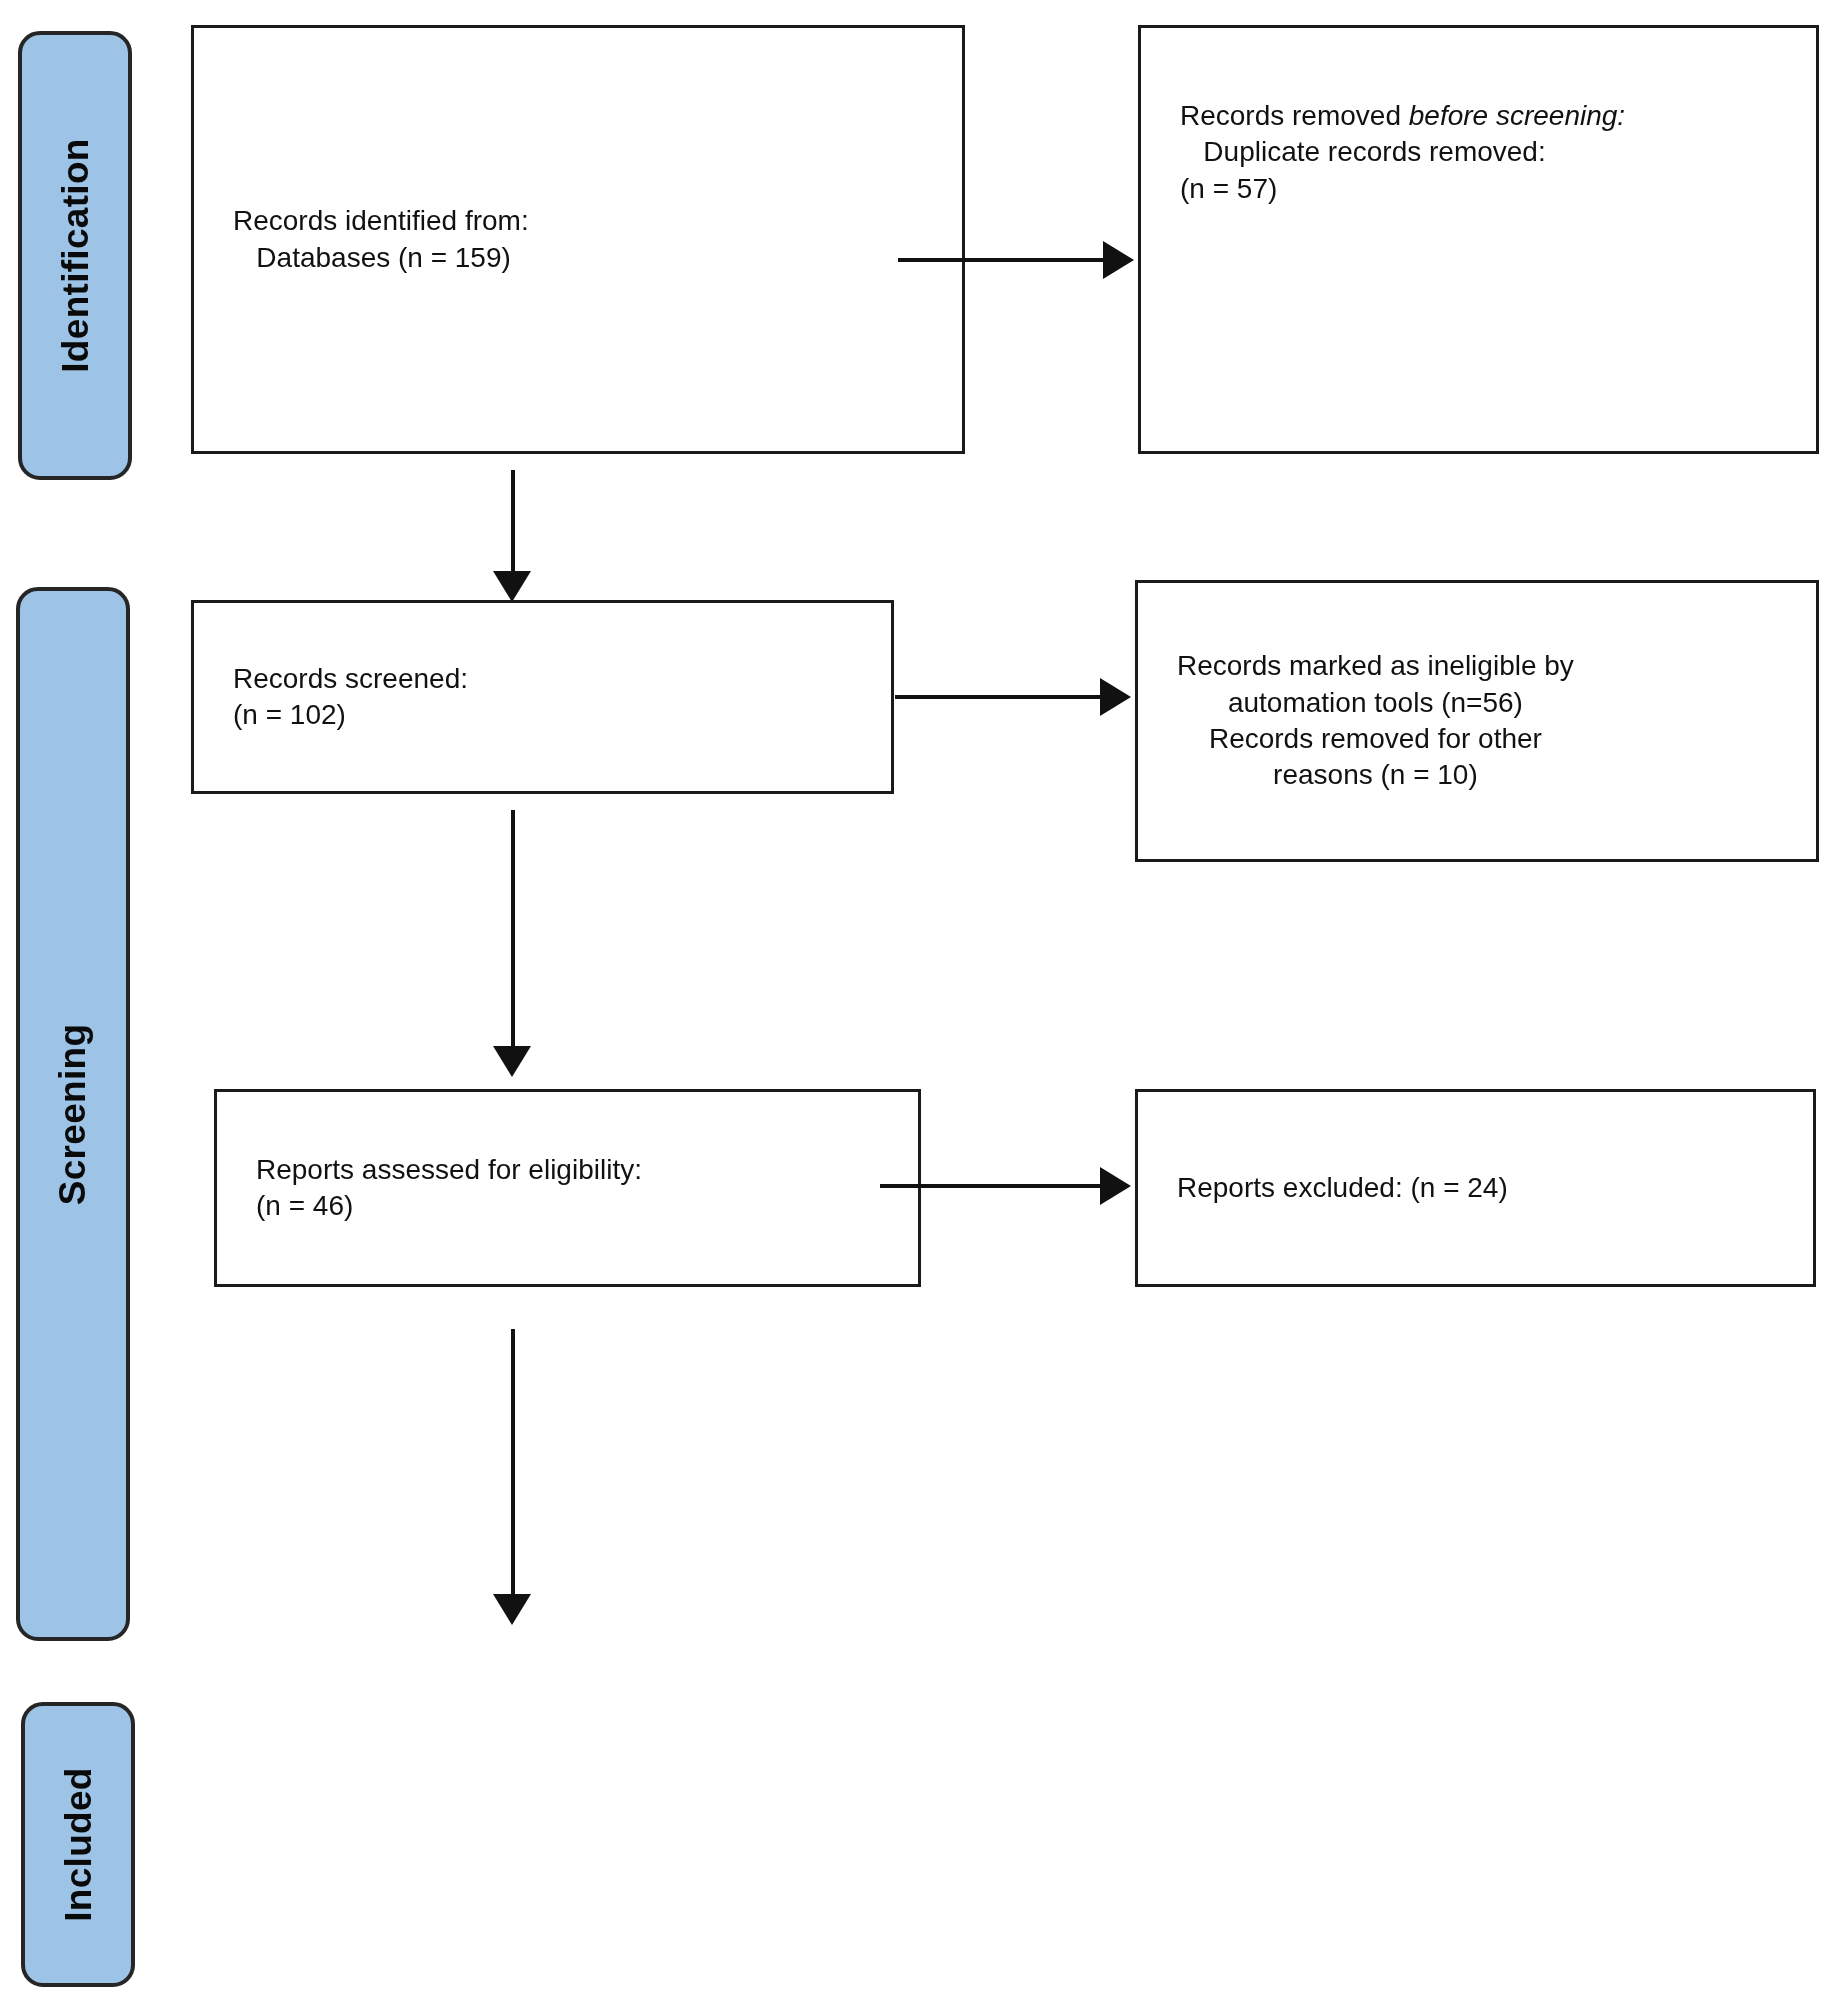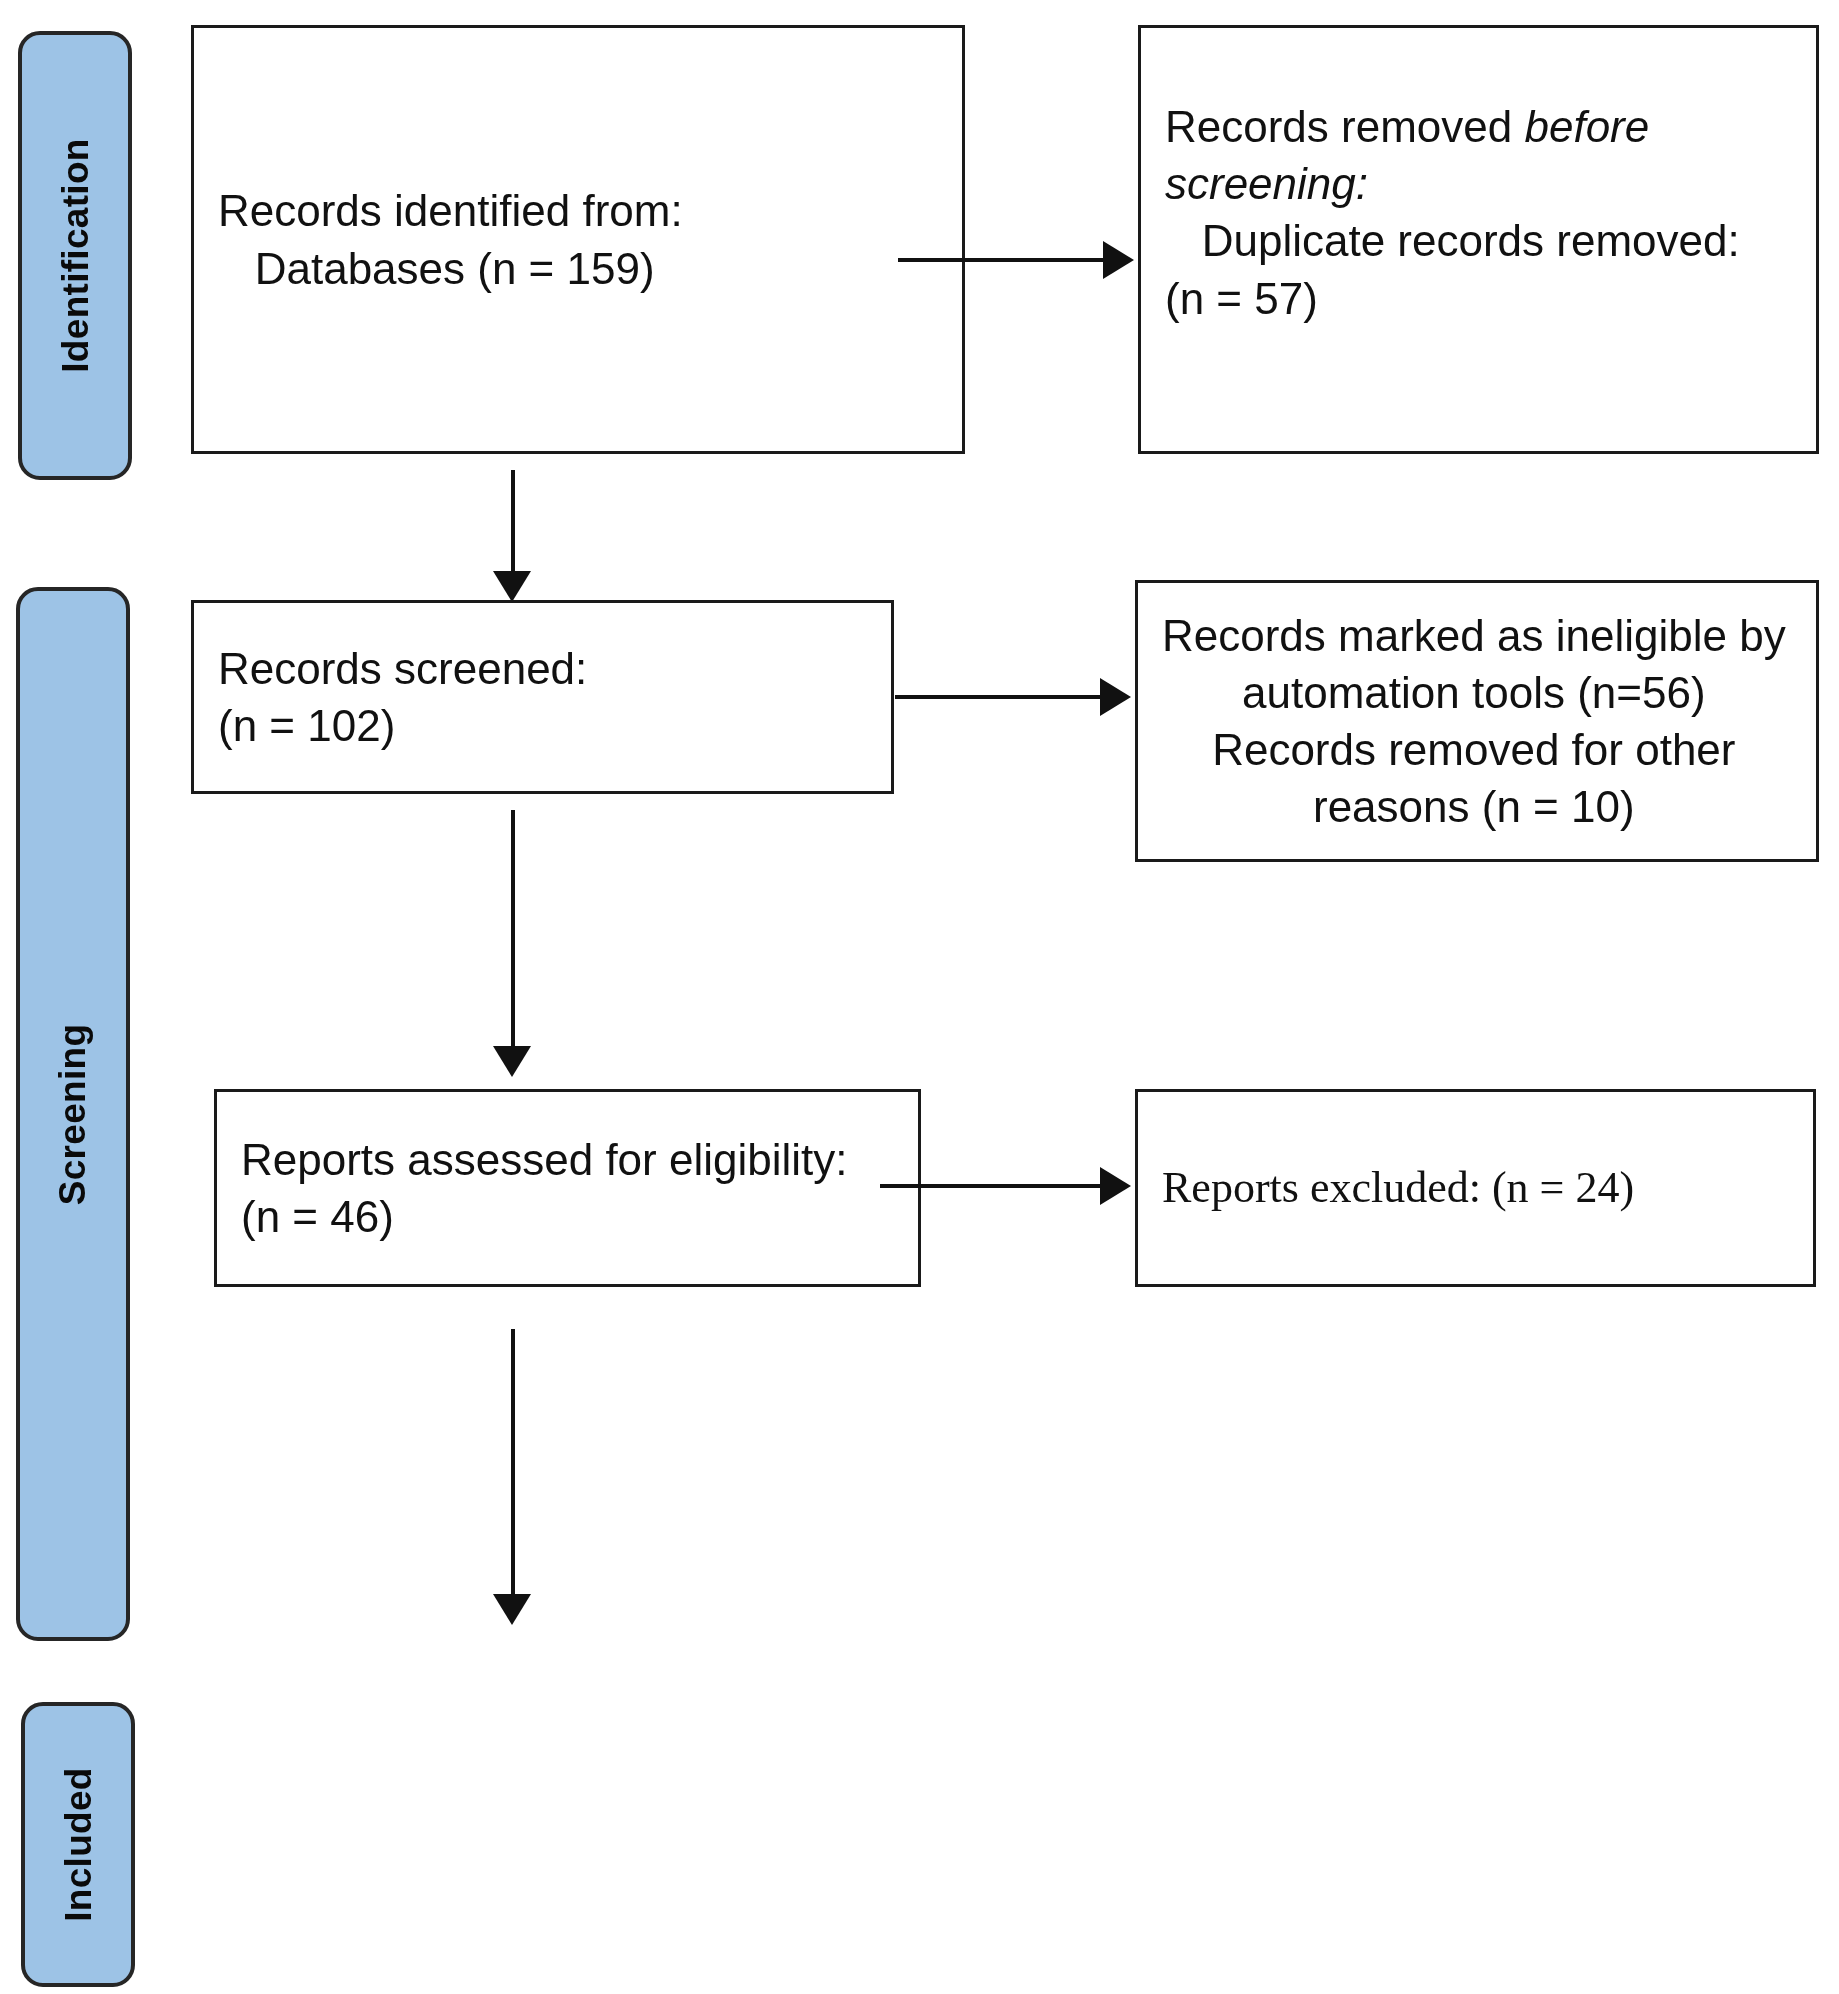--- a/index.html
+++ b/index.html
@@ -42,24 +42,24 @@
   
   .flow-box {
     position: absolute;
     background: #ffffff;
     border: 3.9px solid #1a1a1a;
     box-sizing: border-box;
     display: flex;
     align-items: center;
   }
   .flow-box-text {
-    font-size: 44px;
+    font-size: 28px;
     line-height: 1.30;
     color: #111111;
-    padding-left: 24px;
+    padding-left: 39px;
     padding-right: 13px;
     white-space: pre-wrap;
   }
   .flow-box-text .ital {
     font-style: italic;
   }
   .box-vcenter-top { align-items: flex-start; }
 
   
   .arrow-v {
@@ -139,21 +139,21 @@
   <div class="arrow-h-head" style="left:1100px; top:678px;"></div>
 
   <div class="arrow-v" style="left:511px; top:810px; height:239px;"></div>
   <div class="arrow-v-head" style="left:493px; top:1046px;"></div>
 
   <div class="flow-box" style="left:180px; top:1089px; width:707px; height:198px;margin-left:34px;">
     <div class="flow-box-text">Reports assessed for eligibility:
 (n = 46)</div>
   </div>
 
-  <div class="flow-box" style="left:1135px; top:1089px; width:681px; height:198px;font-family:Liberation Serif, serif;">
+  <div class="flow-box" style="left:1135px; top:1089px; width:681px; height:198px;">
     <div class="flow-box-text">Reports excluded: (n = 24)</div>
   </div>
 
   <div class="arrow-h" style="left:880px; top:1184px; width:222px;"></div>
   <div class="arrow-h-head" style="left:1100px; top:1167px;"></div>
 
   <div class="arrow-v" style="left:511px; top:1329px; height:267px;"></div>
   <div class="arrow-v-head" style="left:493px; top:1594px;"></div>
 
 

